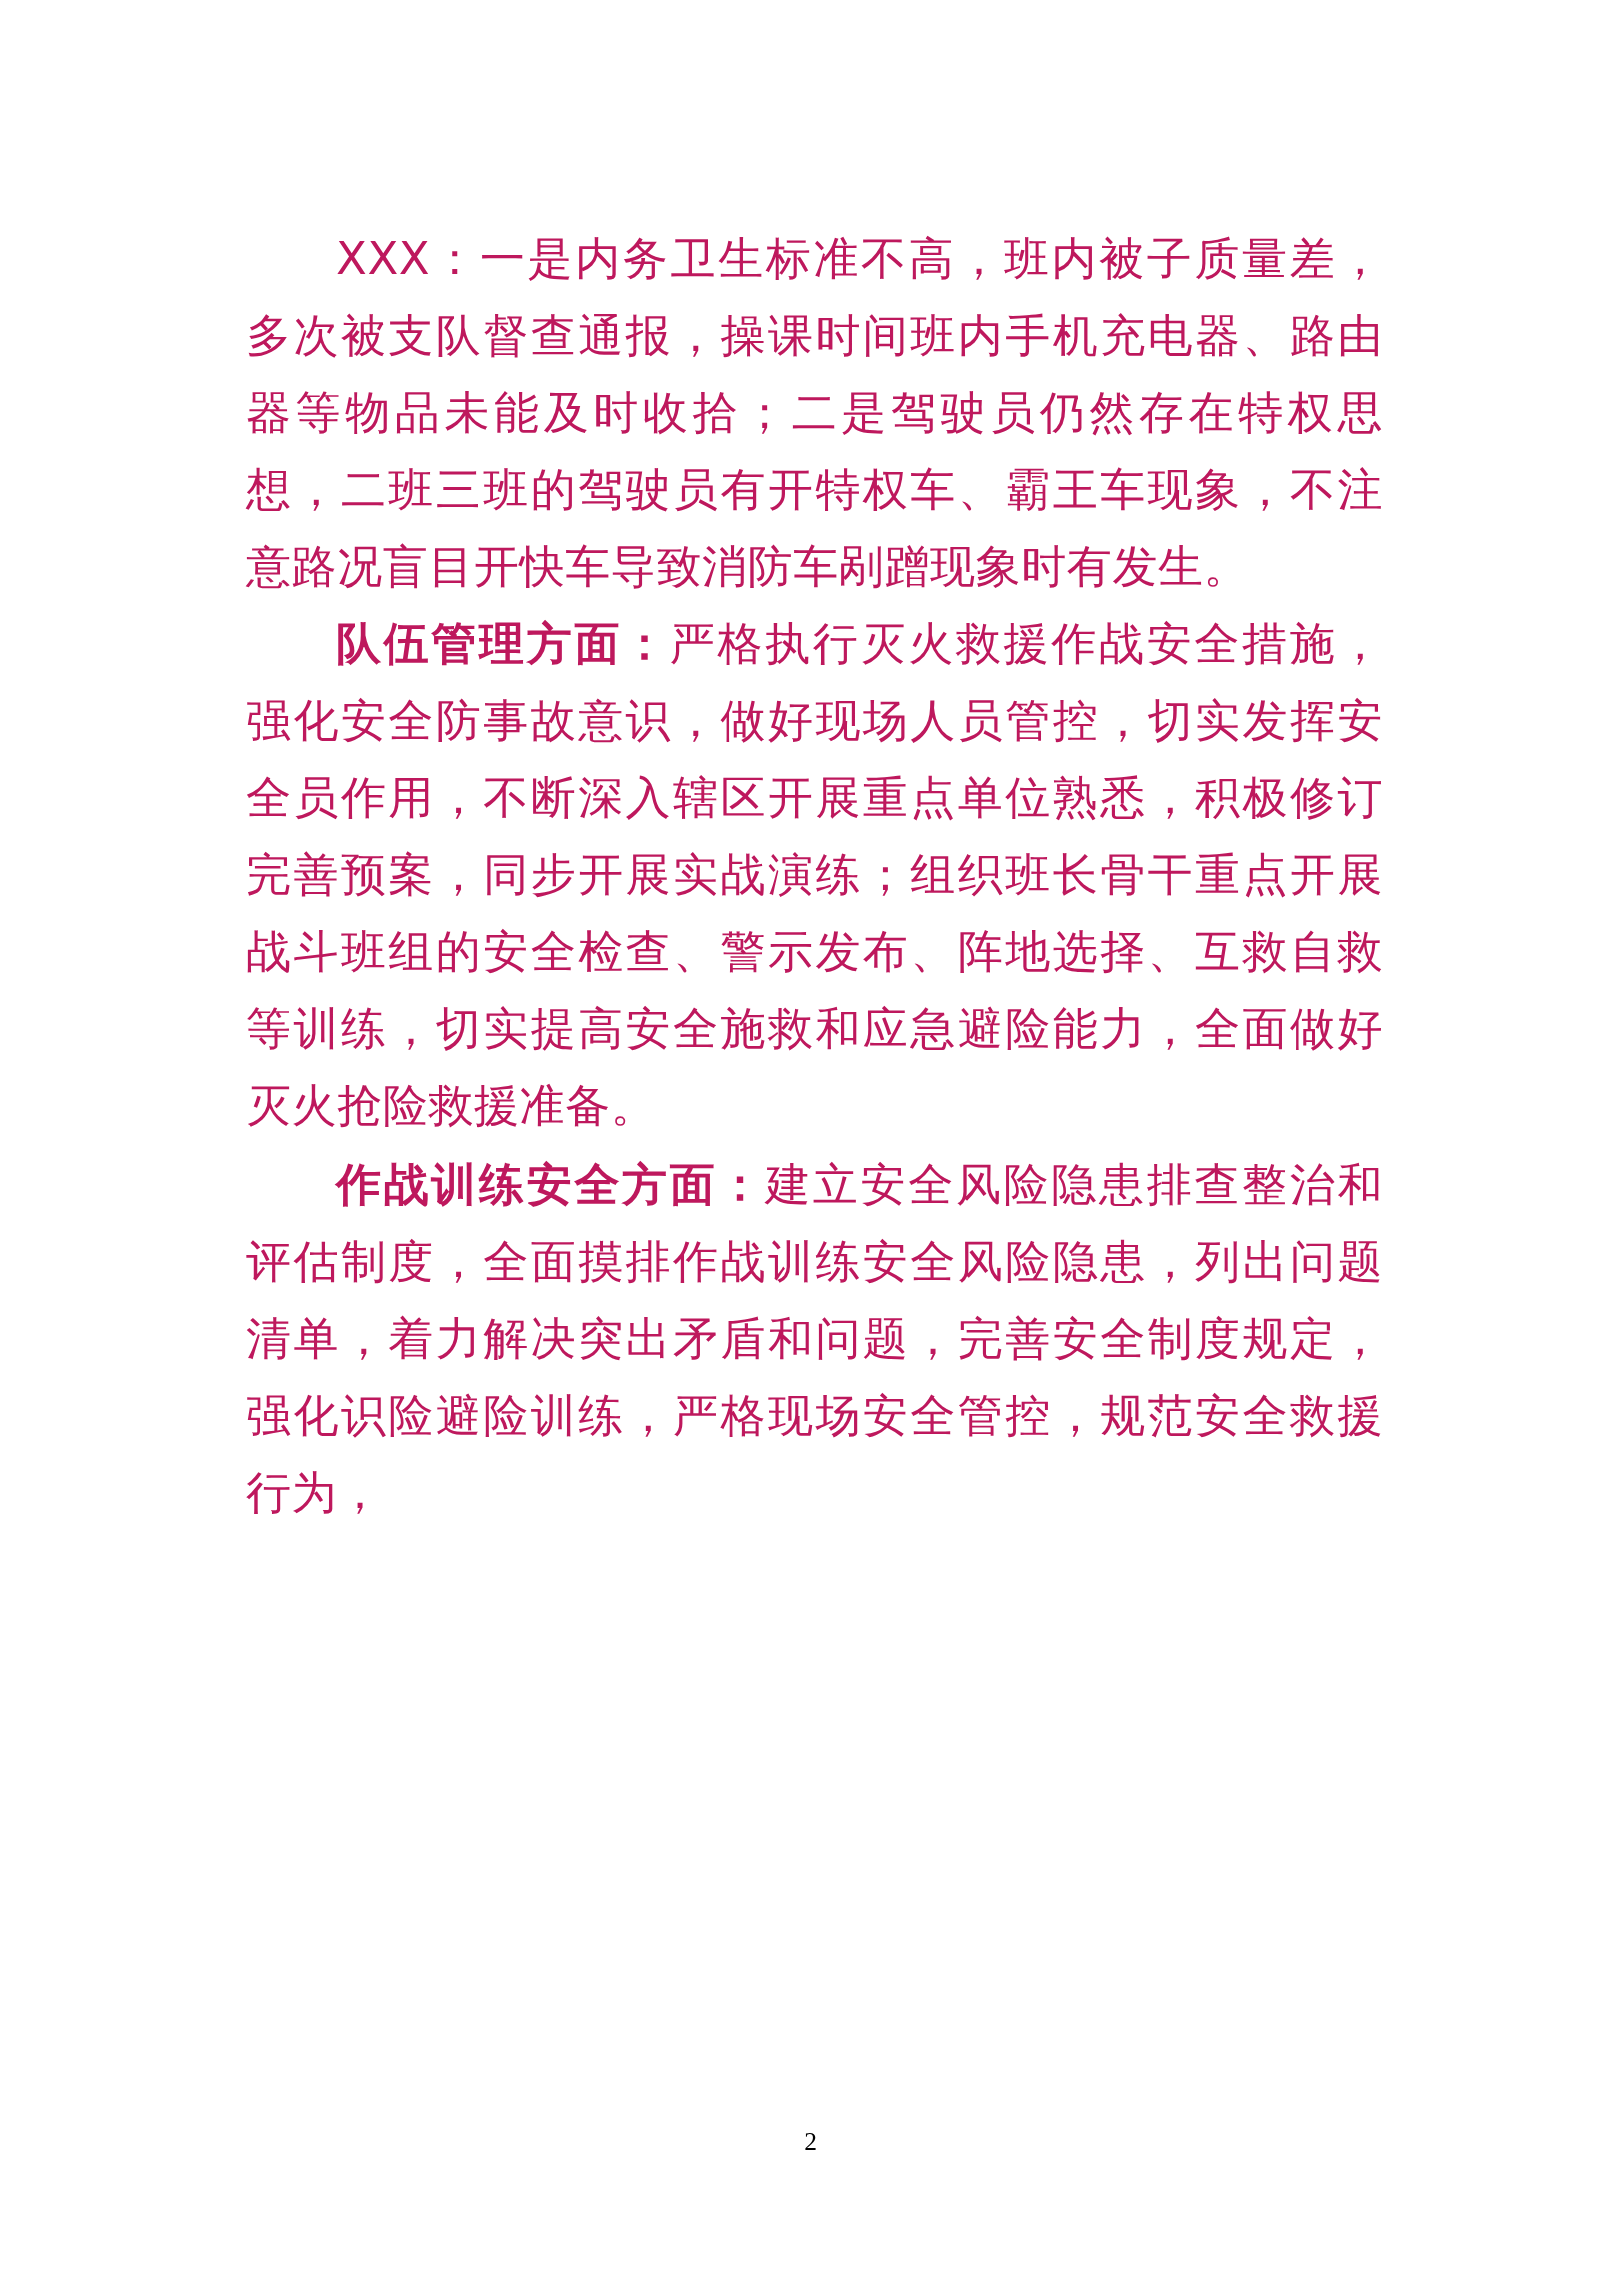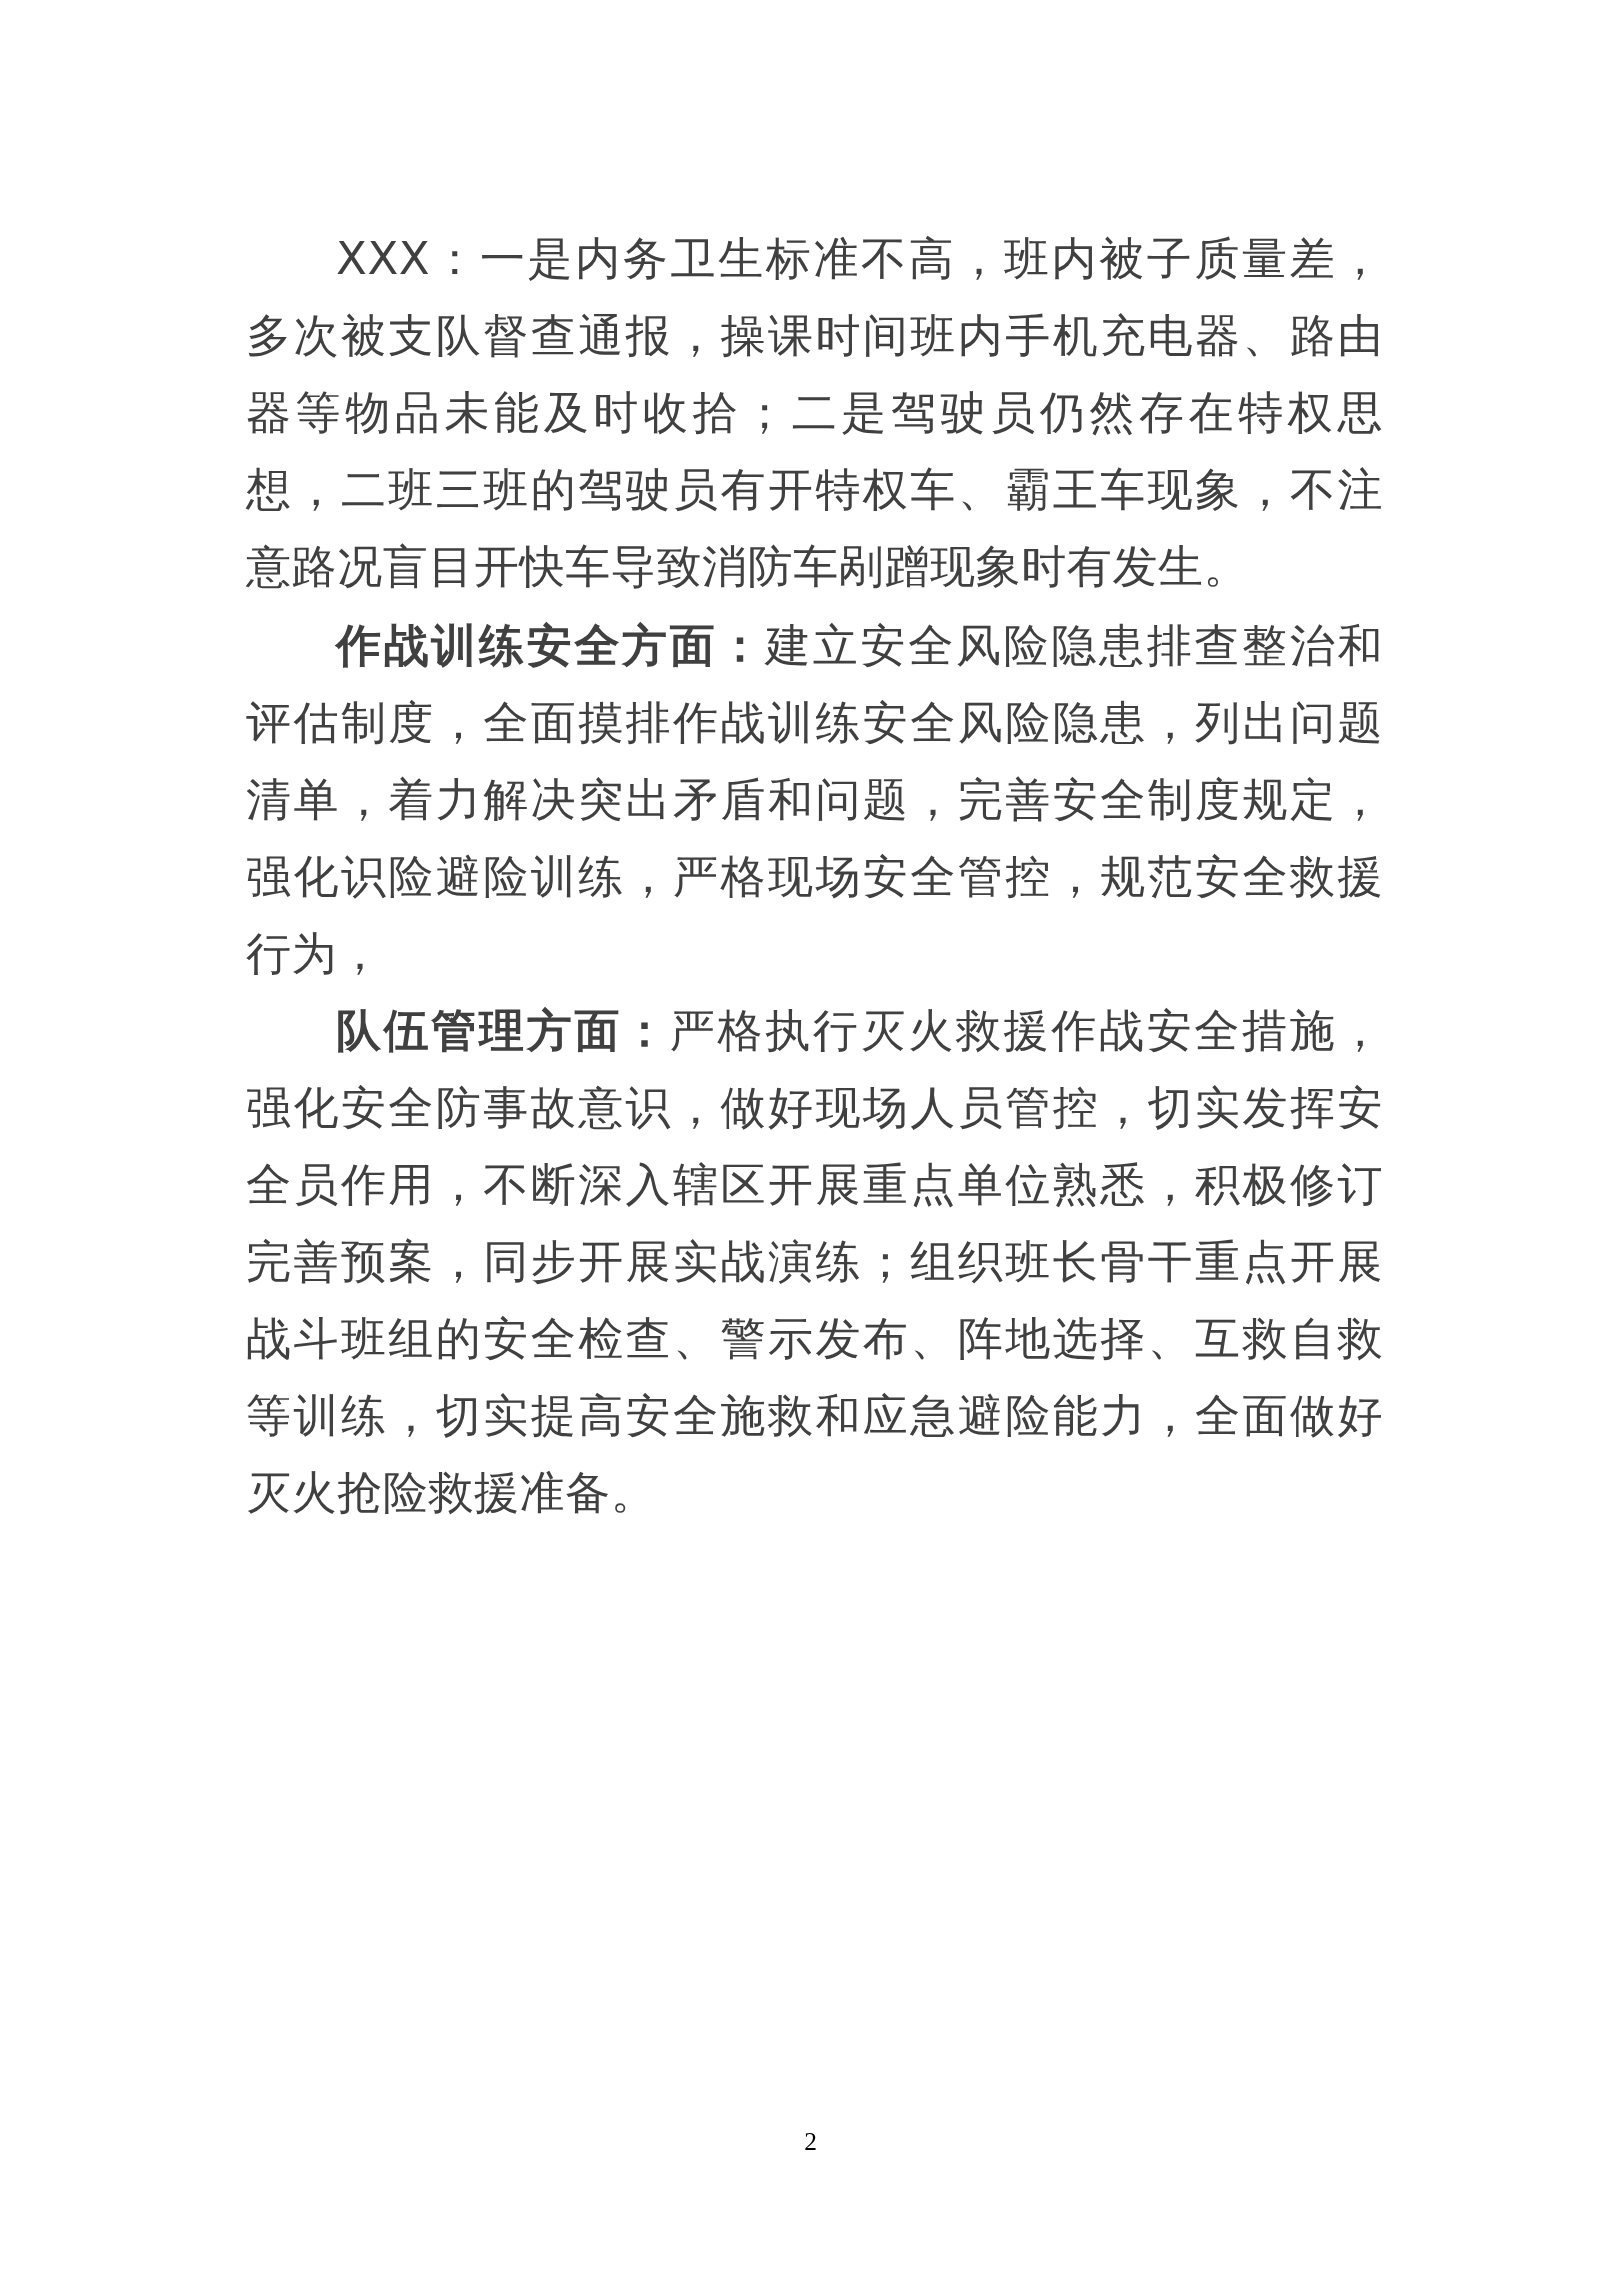--- a/index.html
+++ b/index.html
@@ -1,41 +1,41 @@
 <!DOCTYPE html>
 <html><head>
 <meta charset="utf-8">
 <style>
   html, body { margin: 0; padding: 0; background: #ffffff; }
   body { width: 1621px; height: 2293px; position: relative; overflow: hidden; }
   .page { position: absolute; left: 0; top: 0; width: 1621px; height: 2293px; background: #ffffff; }
   .content {
     position: absolute; left: 246px; top: 220px; width: 1137px;
     font-family: "DejaVu Sans", "Liberation Sans", sans-serif;
-    font-size: 45px; line-height: 77px; color: #404040;
+    font-size: 45px; line-height: 77px; color: #be185d;
     text-align: justify; letter-spacing: 0.6px;
   }
   .para { margin: 0; text-indent: 2em; }
   .para.gap { margin-top: 2px; }
   .lead { font-weight: bold; }
   .page-number {
     position: absolute; left: 0; width: 1621px; top: 2127px; text-align: center;
     font-family: "Liberation Serif", "DejaVu Serif", serif; font-size: 25.5px; color: #000;
   }
 </style>
 </head>
 <body>
 
 <div class="page">
   <div class="content">
     <p class="para">
       <span class="lead"></span><span>XXX：一是内务卫生标准不高，班内被子质量差，多次被支队督查通报，操课时间班内手机充电器、路由器等物品未能及时收拾；二是驾驶员仍然存在特权思想，二班三班的驾驶员有开特权车、霸王车现象，不注意路况盲目开快车导致消防车剐蹭现象时有发生。</span>
     </p>
+    <p class="para">
+      <span class="lead">队伍管理方面：</span><span>严格执行灭火救援作战安全措施，强化安全防事故意识，做好现场人员管控，切实发挥安全员作用，不断深入辖区开展重点单位熟悉，积极修订完善预案，同步开展实战演练；组织班长骨干重点开展战斗班组的安全检查、警示发布、阵地选择、互救自救等训练，切实提高安全施救和应急避险能力，全面做好灭火抢险救援准备。</span>
+    </p>
     <p class="para gap">
       <span class="lead">作战训练安全方面：</span><span>建立安全风险隐患排查整治和评估制度，全面摸排作战训练安全风险隐患，列出问题清单，着力解决突出矛盾和问题，完善安全制度规定，强化识险避险训练，严格现场安全管控，规范安全救援行为，</span>
-    </p>
-    <p class="para">
-      <span class="lead">队伍管理方面：</span><span>严格执行灭火救援作战安全措施，强化安全防事故意识，做好现场人员管控，切实发挥安全员作用，不断深入辖区开展重点单位熟悉，积极修订完善预案，同步开展实战演练；组织班长骨干重点开展战斗班组的安全检查、警示发布、阵地选择、互救自救等训练，切实提高安全施救和应急避险能力，全面做好灭火抢险救援准备。</span>
     </p>
   </div>
   <div class="page-number">2</div>
 </div>
 
 
 </body></html>

